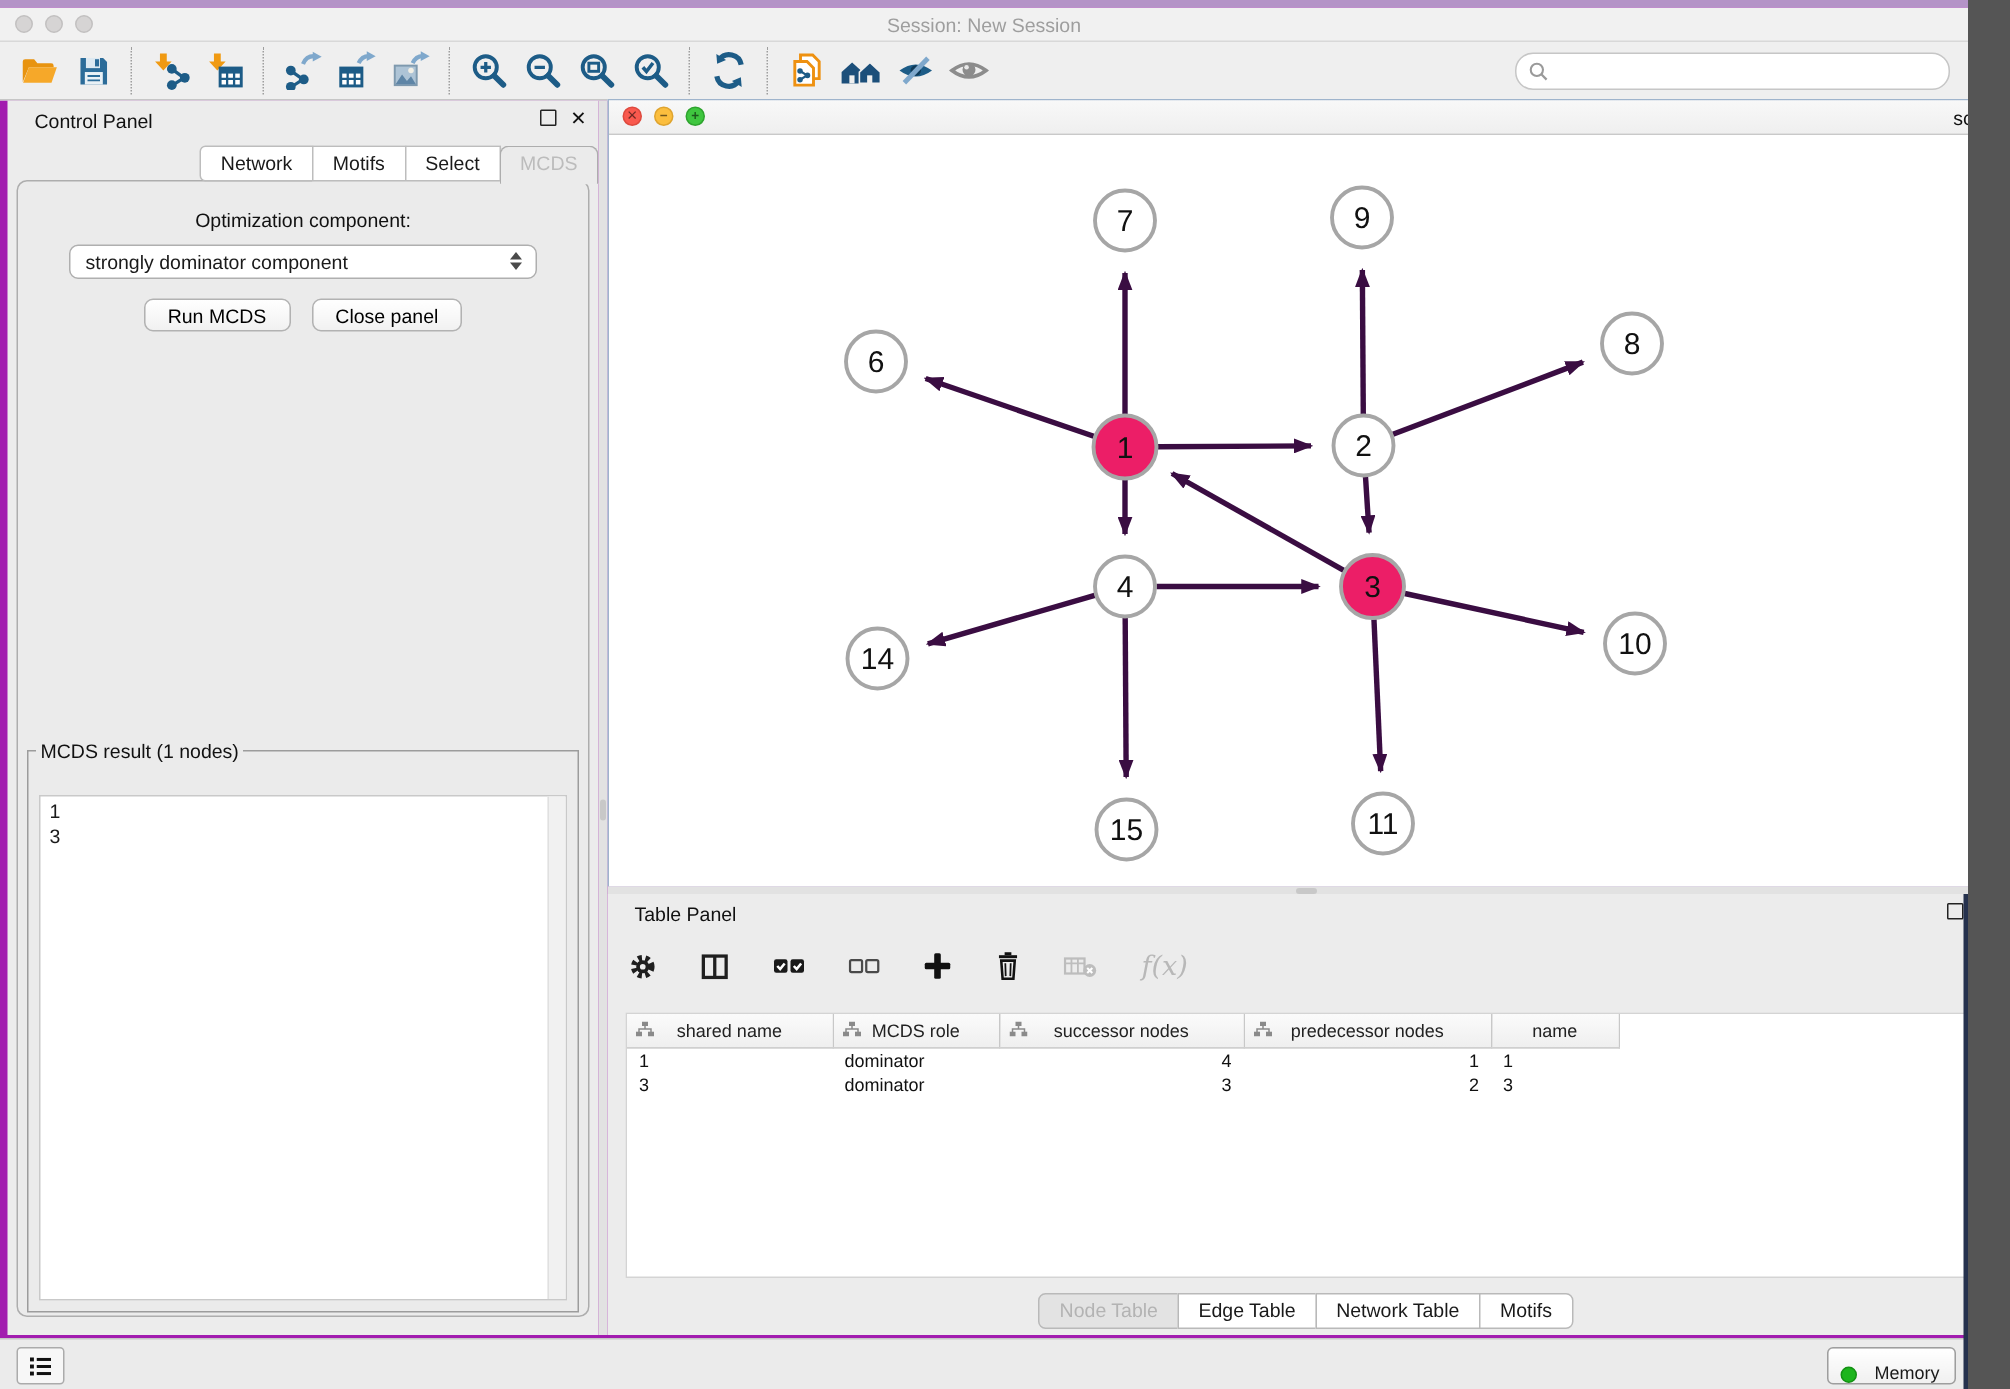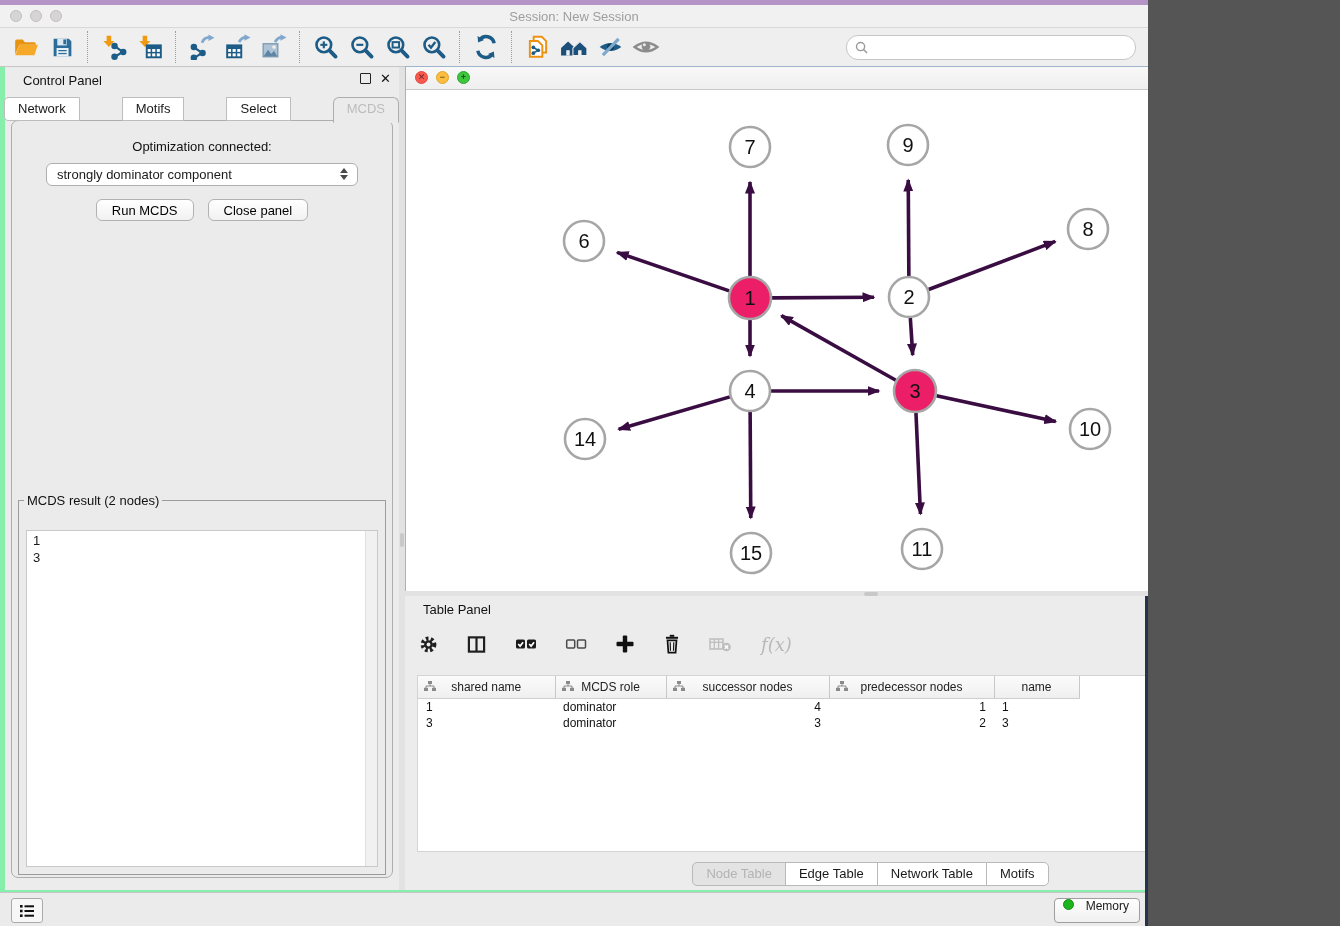--- a/index.html
+++ b/index.html
@@ -1,16 +1,16 @@
 <!DOCTYPE html>
 <html><head>
 <meta charset="utf-8">
 <style>
   html,body{margin:0;padding:0;background:#555;}
-  .app{position:relative;width:1148px;height:926px;background:#86efac;overflow:hidden;
+  .app{position:relative;width:1312px;height:926px;background:#a21caf;overflow:hidden;
        font-family:"Liberation Sans","DejaVu Sans",sans-serif;color:#1a1a1a;}
   
   .desktop-top{position:absolute;left:0;top:0;width:1340px;height:5px;background:#B493C7;z-index:50;}
   .desktop-right{position:absolute;right:0;top:596px;width:3px;height:330px;background:#26324E;z-index:50;}
   
   .titlebar{position:absolute;left:0;top:5px;width:100%;height:22px;background:#F1F1F1;
             border-bottom:1px solid #D8D8D8;}
   .titlebar .title{position:absolute;left:0;right:0;top:4px;text-align:center;font-size:13px;color:#9E9E9E;}
   .lights{position:absolute;left:10px;top:5px;display:flex;gap:8px;}
   .light{width:12px;height:12px;border-radius:50%;background:#D6D4D4;border:1px solid #C2C0C0;box-sizing:border-box;}
@@ -23,21 +23,21 @@
           border-radius:12px;display:flex;align-items:center;}
   .search svg{margin-left:8px;}
   .search input{flex:1;border:none;outline:none;background:transparent;font-size:12px;padding:0 8px 0 5px;}
   
   .cpanel{position:absolute;left:5px;top:67px;width:394px;height:823px;background:#ECECEC;}
   .panel-head{position:relative;height:26px;}
   .panel-head .ptitle{position:absolute;left:18px;top:6px;font-size:13px;color:#111;}
   .panel-icons{position:absolute;right:8px;top:6px;display:flex;gap:9px;align-items:center;}
   .float-ico{width:9px;height:9px;border:1.6px solid #222;border-radius:1px;}
   .close-ico{font-size:13px;font-weight:bold;color:#111;line-height:11px;}
-  .cp-tabs{position:absolute;left:0;right:0;top:30px;display:flex;justify-content:space-between;z-index:3;}
+  .cp-tabs{position:absolute;left:0;right:0;top:30px;display:flex;justify-content:flex-end;z-index:3;}
   .tab{padding:3px 13px 4px 13px;font-size:13px;background:#fff;border:1px solid #BDBDBD;margin-left:-1px;}
   .tab:first-child{border-radius:4px 0 0 4px;}
   .cp-tabs .tab.active{background:#EBEBEB;color:#BCBCBC;border-color:#ADADAD;border-radius:6px 6px 0 0;
         border-bottom:1px solid #EBEBEB;margin-bottom:-2px;padding-bottom:6px;position:relative;top:0;}
   .mcds-panel{position:absolute;left:6px;right:6px;top:53px;bottom:12px;background:#EBEBEB;
         border:1px solid #ADADAD;border-radius:7px;}
   .opt-label{margin-top:18px;text-align:center;font-size:13px;color:#111;}
   .selectbox{position:relative;width:312px;height:23px;margin:9px auto 0 auto;background:#fff;
         border:1px solid #AFAFAF;border-radius:6px;font-size:13px;display:flex;align-items:center;
         padding-left:10px;box-sizing:border-box;}
@@ -90,21 +90,21 @@
   .tp-tabs .tab{border-color:#B9B9B9;}
   .tp-tabs .tab:first-child{border-radius:5px 0 0 5px;}
   .tp-tabs .tab:last-child{border-radius:0 5px 5px 0;}
   .tp-tabs .tab.active{background:#E3E3E3;color:#B3B3B3;}
   
   .statusbar{position:absolute;left:0;bottom:0;width:100%;height:33px;background:#EBEBEB;
         border-top:1px solid #C6C6C6;}
   .list-btn{position:absolute;left:11px;top:5px;width:30px;height:23px;background:#F7F7F7;
         border:1px solid #ABABAB;border-radius:3px;display:flex;align-items:center;justify-content:center;}
   .mem-btn{position:absolute;right:8px;top:5px;height:23px;padding:0 10px 0 8px;background:linear-gradient(#FFF,#F0F0F0);
-        border:1px solid #9E9E9E;border-radius:4px;display:flex;align-items:flex-start;gap:12px;font-size:12px;}
+        border:1px solid #9E9E9E;border-radius:4px;display:flex;align-items:flex-end;gap:12px;font-size:12px;}
   .mem-dot{width:11px;height:11px;border-radius:50%;background:#1DB51D;border:1px solid #149114;box-sizing:border-box;}
 </style>
 </head>
 <body>
 
 <div class="app">
   <div class="desktop-top"></div>
   <div class="desktop-right"></div>
 
   <div class="titlebar">
@@ -282,34 +282,34 @@
         <span class="close-ico">✕</span>
       </span>
     </div>
     <div class="cp-tabs" id="cp-tabs">
         <div class="tab">Network</div>
         <div class="tab">Motifs</div>
         <div class="tab">Select</div>
         <div class="tab active">MCDS</div>
       </div>
     <div class="mcds-panel">
-      <div class="opt-label">Optimization connected:</div>
+      <div class="opt-label">Optimization component:</div>
       <div class="selectbox">
         <span>strongly dominator component</span>
         <span class="sel-arrows">
             <i class="up"></i>
             <i class="down"></i>
           </span>
       </div>
       <div class="btn-row">
         <button class="pbtn">Run MCDS</button>
         <button class="pbtn">Close panel</button>
       </div>
       <fieldset class="result-fieldset">
-        <legend>MCDS result (2 nodes)</legend>
+        <legend>MCDS result (1 nodes)</legend>
         <div class="result-box" id="result-box">
           <div class="result-scroll"></div>
         <div>1</div>
             <div>3</div>
           </div>
       </fieldset>
     </div>
   </div>
 
   <div class="v-split">

